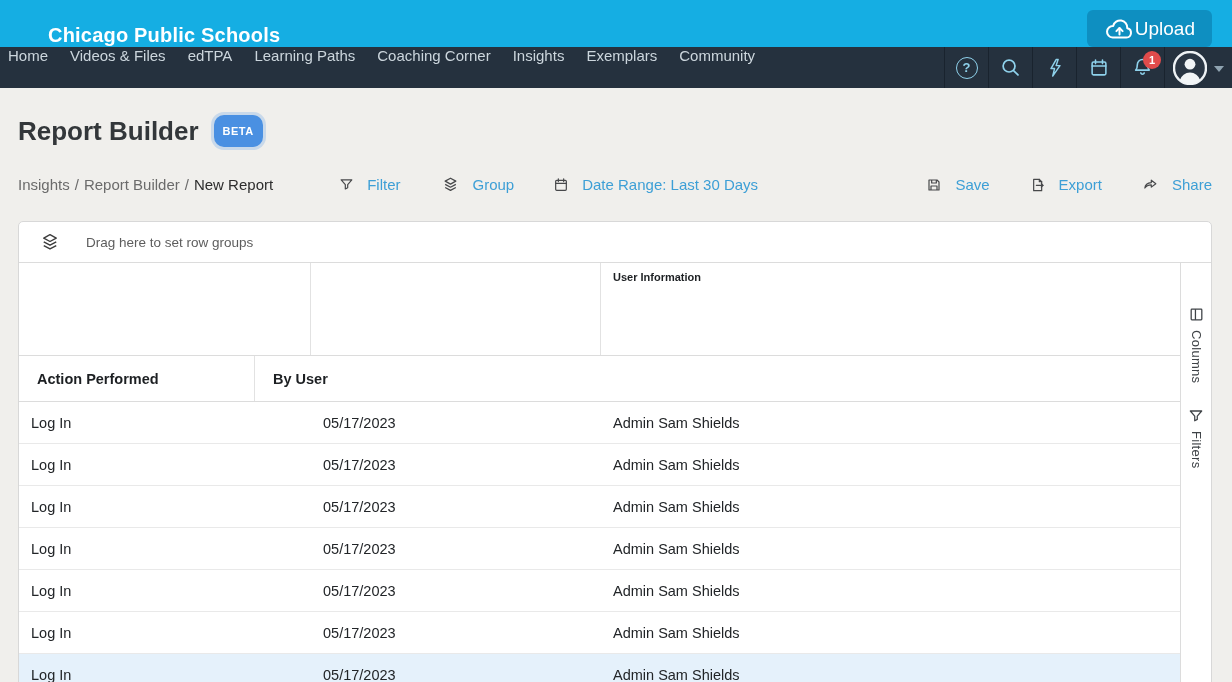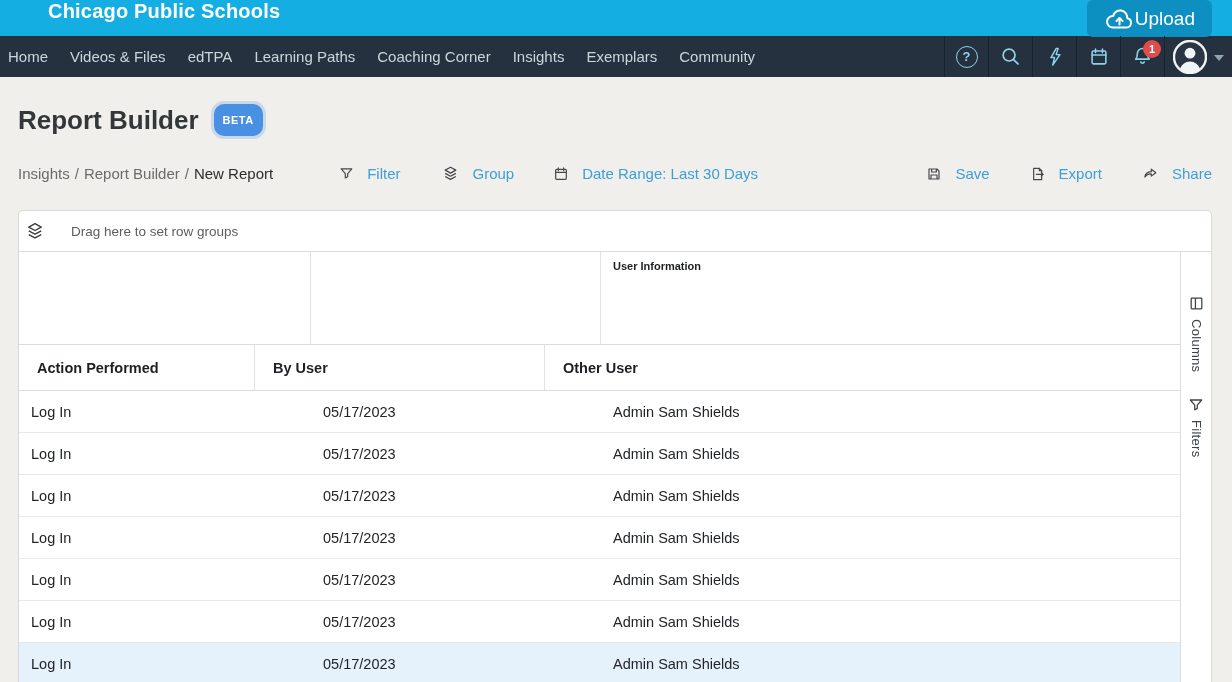--- a/index.html
+++ b/index.html
@@ -8,29 +8,29 @@
     --link:#3d9fd6; --icon-dark:#47484a; --beta:#4a90e2; --border:#d8d8d8;
     --grid-line:#e2e2e2; --row-line:#e9e9e9; --cell-text:#222528;
     --header-text:#1d2023; --muted:#6b6b6b; --hl:#e5f1fb;
   }
   *{box-sizing:border-box;margin:0;padding:0}
   html,body{width:1232px;height:682px;overflow:hidden}
   body{font-family:"Liberation Sans",sans-serif;background:var(--page-bg)}
   svg{display:block}
 
   
-  .topbar{height:36px;background:var(--cyan);display:flex;align-items:flex-start}
+  .topbar{height:47px;background:var(--cyan);display:flex;align-items:flex-end}
   .brand{margin-left:48px;font-size:20px;font-weight:600;color:#fff;letter-spacing:.2px}
   .upload-btn{margin-left:auto;margin-right:20px;height:37px;background:var(--upload);
     border:none;border-radius:6px;display:flex;align-items:center;padding:0 17px;
     color:#fff;font-size:19px;font-family:inherit;cursor:pointer}
 
   
   .navbar{height:41px;background:var(--navy);display:flex;align-items:stretch}
-  .nav-items{display:flex;align-items:center}
+  .nav-items{display:flex;align-items:flex-start}
   .nav-item{display:flex;align-items:center;padding:0 11px;color:var(--nav-text);
     font-size:15px;cursor:pointer;white-space:nowrap}
   .nav-item:first-child{padding-left:8px}
   .nav-icons{margin-left:auto;display:flex;align-items:stretch}
   .icon-cell{width:44px;border-left:1px solid var(--nav-divider);display:flex;
     align-items:center;justify-content:center;color:var(--icon-blue);cursor:pointer;position:relative}
   .icon-cell.avatar-cell{width:68px;gap:7px}
   .help-glyph{width:22px;height:22px;border:1.7px solid currentColor;border-radius:50%;
     display:flex;align-items:center;justify-content:center;font-size:13px;font-weight:700}
   .badge{position:absolute;top:4px;right:3px;min-width:18px;height:18px;border-radius:9px;
@@ -54,21 +54,21 @@
   .tool-btn{display:flex;align-items:center;gap:13px;background:none;border:none;
     font-family:inherit;font-size:15px;color:var(--link);cursor:pointer;white-space:nowrap}
   .tool-btn svg{color:var(--icon-dark)}
   .m-filter{margin-left:66px}.m-group{margin-left:42px}.m-range{margin-left:39px}
   .m-save{margin-left:auto}.m-export{margin-left:40px}.m-share{margin-left:40px}
 
   
   .card{margin-top:28px;height:500px;background:#fff;border:1px solid var(--border);
     border-radius:5px 5px 0 0;display:flex;flex-direction:column;overflow:hidden}
   .dragbar{height:41px;border-bottom:1px solid #dcdcdc;display:flex;align-items:center;
-    gap:26px;padding-left:6px;color:#5d5d5d;font-size:13.5px;flex:none}
+    gap:26px;padding-left:21px;color:#5d5d5d;font-size:13.5px;flex:none}
   .dragbar svg{color:#3c3c3c}
   .grid-wrap{flex:1;display:flex;min-height:0}
   .grid{width:1161px;display:flex;flex-direction:column}
   .group-row{height:93px;border-bottom:1px solid #dcdcdc;display:flex;flex:none}
   .gcell{border-right:1px solid var(--grid-line)}
   .gc1{width:292px}.gc2{width:290px}
   .gcell.gspan{flex:1;border-right:none;padding:8px 12px;font-size:11px;font-weight:700;
     color:var(--header-text)}
   .header-row{height:46px;border-bottom:1px solid #dcdcdc;display:flex;flex:none}
   .hcell{display:flex;align-items:center;gap:9px;padding-left:18px;font-size:14.5px;
@@ -247,23 +247,20 @@
           <div class="gcell gspan">User Information</div>
         </div>
 
         <div class="header-row">
           <div class="hcell hc1">
             <span>Action Performed</span>
           </div>
           <div class="hcell hc3">
             <span>By User</span>
           </div>
-          <div class="hcell">
-            <span>Other User</span>
-          </div>
         </div>
 
         <div class="grid-body" id="grid-body">
             <div class="row">
     <div class="cell c1">Log In</div>
     <div class="cell c2">05/17/2023</div>
     <div class="cell c3">Admin Sam Shields</div>
     <div class="cell c4"></div>
   </div>
             <div class="row">

